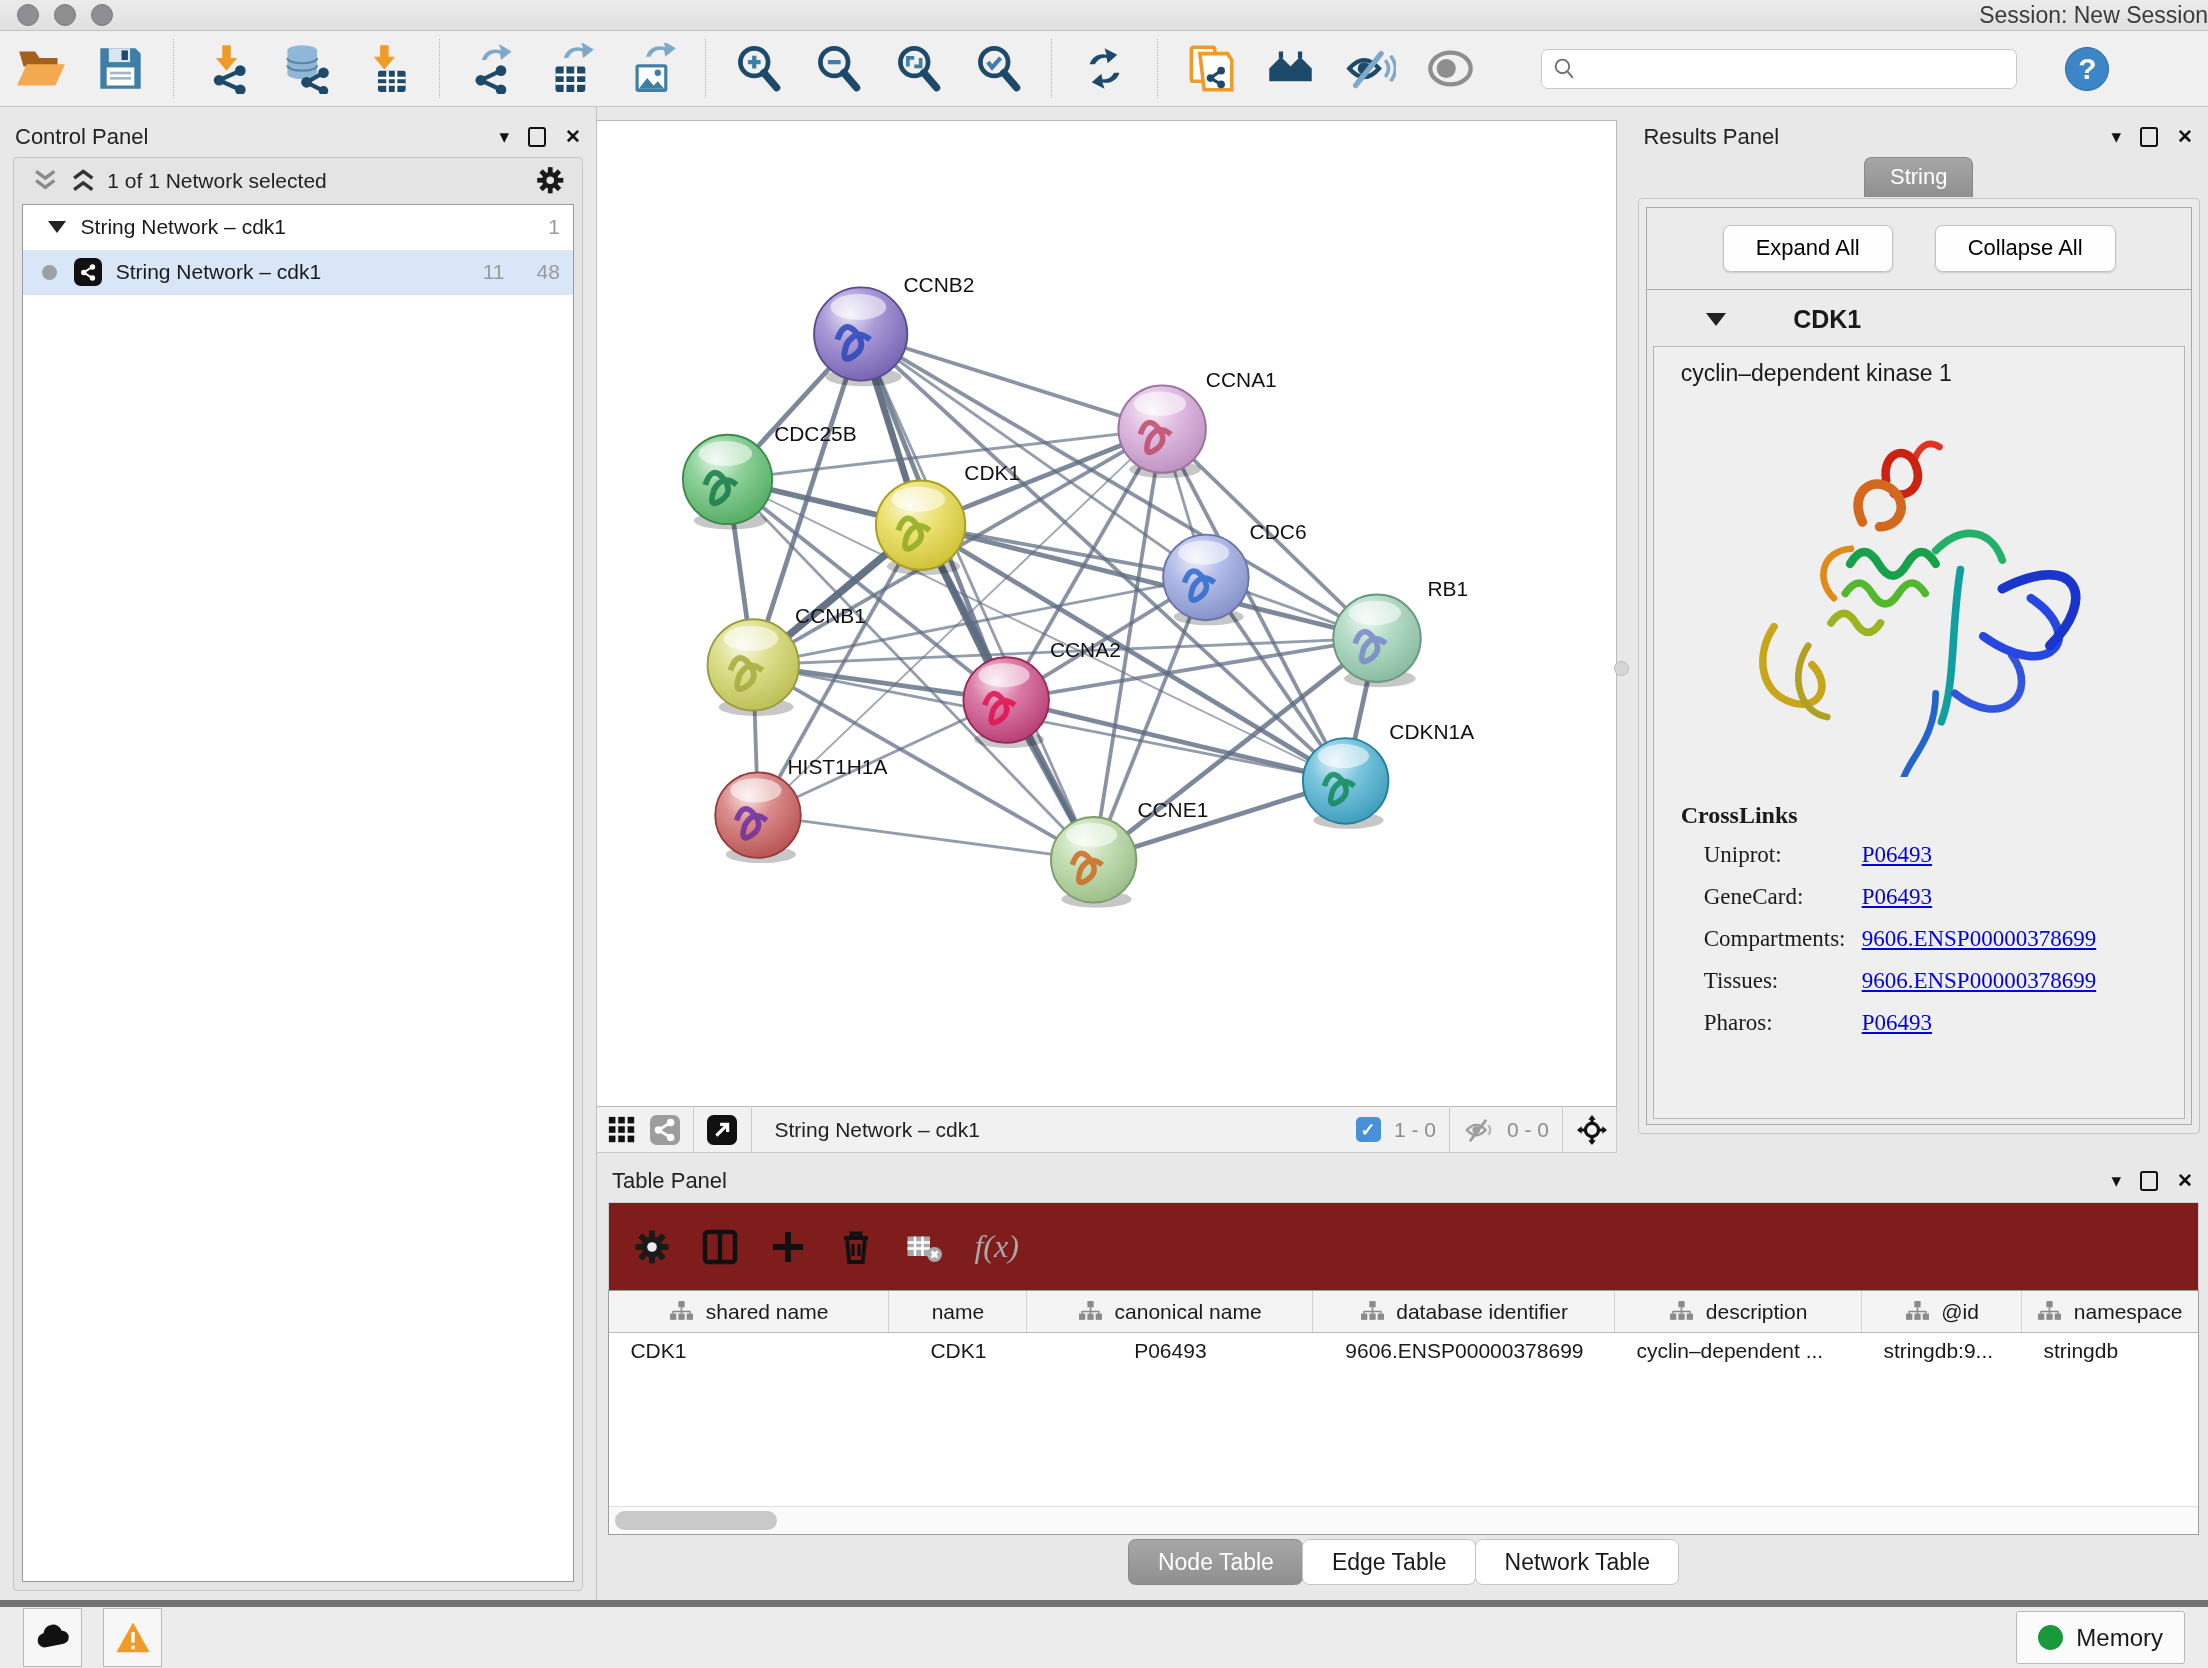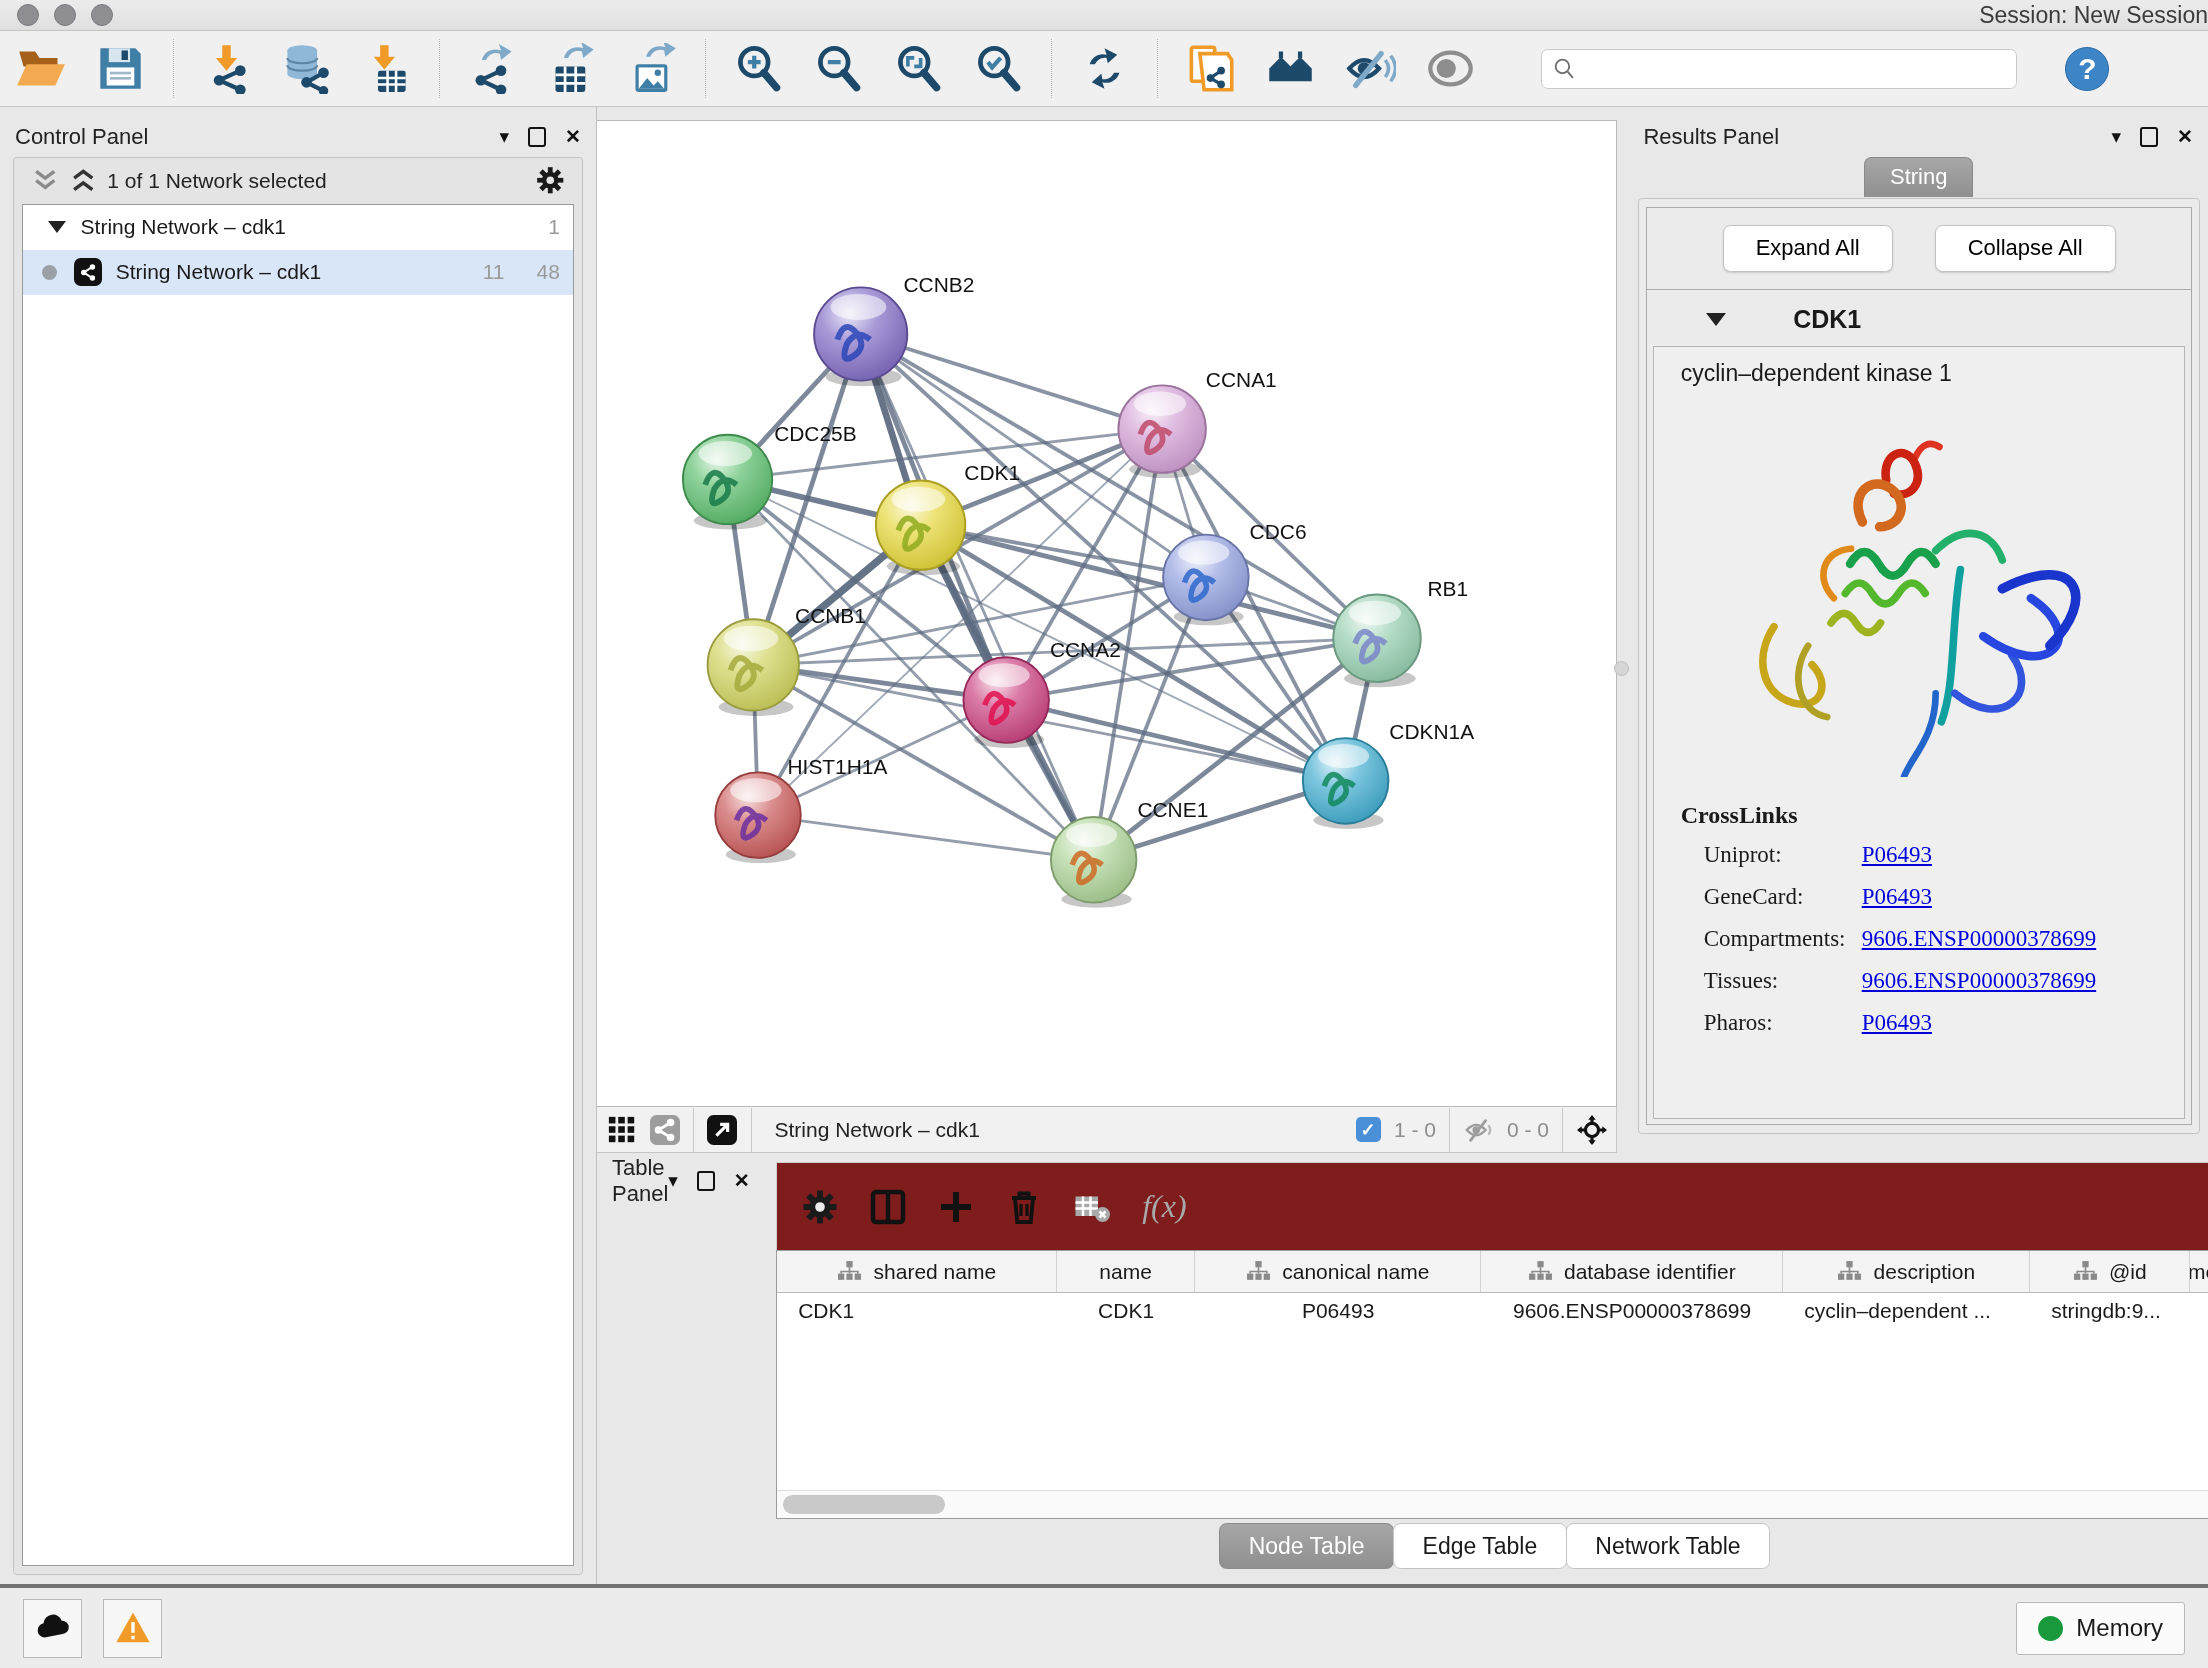--- a/index.html
+++ b/index.html
@@ -93,21 +93,21 @@
   .rp-entry-body { border:1px solid #b5b5b5; background:#efefef; flex:1; padding:13.3px 9.5px; overflow:hidden; }
   .rp-desc { font-size:23px; padding-left:17px; }
   .protein { display:block; margin:19px auto 5.7px auto; }
   .crosslinks { font-family:"Liberation Serif", serif; margin-top:25px; padding-left:17px; }
   .crosslinks h3 { font-size:24px; margin-bottom:13.3px; }
   .cl-row { display:flex; font-size:23px; margin-bottom:16px; }
   .cl-label { width:181px; padding-left:23px; }
   .cl-link { color:#0000dd; text-decoration:underline; }
 
   
-  .table-panel { flex:1; display:flex; padding-top:7.6px; min-height:0; }
+  .table-panel { flex:1; display:flex; flex-direction:column; padding-top:7.6px; min-height:0; }
   .tp-inner { margin:1.9px 9.5px 5.7px 11.4px; flex:1; display:flex; flex-direction:column; min-height:0; }
   .tp-toolbar { background:#7f1d1d; border:1px solid #cfcfcf; border-bottom:none; height:88px; display:flex;
                 align-items:center; gap:32px; padding:0 25px; }
   .tp-toolbar svg { width:36px; height:36px; }
   .fx { font-family:"Liberation Serif", serif; font-style:italic; font-size:32px; color:#a9a9a9; }
   .tp-table { flex:1; border:1px solid #9c9c9c; background:#fff; display:flex; flex-direction:column; min-height:0; }
   .t-head { display:grid; grid-template-columns:280px 138px 286px 302px 247px 160px 1fr; background:#f4f4f4;
             border-bottom:1px solid #bbb; height:42px; }
   .t-head .cell { display:flex; align-items:center; justify-content:center; gap:11.4px; font-size:21px;
                   border-right:1px solid #d2d2d2; overflow:hidden; white-space:nowrap; }
@@ -116,21 +116,21 @@
   .t-row .cell.center { padding-left:0; text-align:center; }
   .tree-mini { width:25px; height:23px; flex:0 0 auto; }
   .t-scroll { height:28.5px; border-top:1px solid #ddd; background:#fafafa; display:flex; align-items:center; padding:1.9px; }
   .t-thumb { width:162px; height:19px; border-radius:9.5px; background:#c9c9c9; margin-left:3.8px; }
   .tp-tabs { height:59px; display:flex; align-items:flex-start; justify-content:center; padding-top:3.8px; gap:0; }
   .tp-tab { height:46px; padding:0 28.5px; display:flex; align-items:center; font-size:23px; background:#ffffff;
             border:1px solid #c4c4c4; border-radius:7.6px 7.6px 7.6px 7.6px; margin-right:-1px; }
   .tp-tab.active { background:linear-gradient(#a7a7a7,#8f8f8f); color:#fff; border-color:#8a8a8a; }
 
   
-  .statusbar { height:84px; border-top:4px solid #737373; background:#ececec; display:flex; align-items:center;
+  .statusbar { height:68px; border-top:7px solid #737373; background:#ececec; display:flex; align-items:center;
                padding:0 23px; gap:21px; flex:0 0 auto; }
   .sb-btn { width:59px; height:59px; background:#f7f7f7; border:1px solid #b9b9b9; display:flex; align-items:center;
             justify-content:center; }
   .sb-btn svg { width:38px; height:38px; }
   .memory-btn { margin-left:auto; height:53px; background:#fbfbfb; border:1px solid #b9b9b9; border-radius:2.9px;
                 display:flex; align-items:center; gap:13.3px; padding:0 21px; font-size:24px; }
   .mem-dot { width:25px; height:25px; border-radius:50%; background:#189a3c; }
   .navy { fill:#1d4a6b; } .orange { fill:#f09a28; }
 </style>
 </head>

